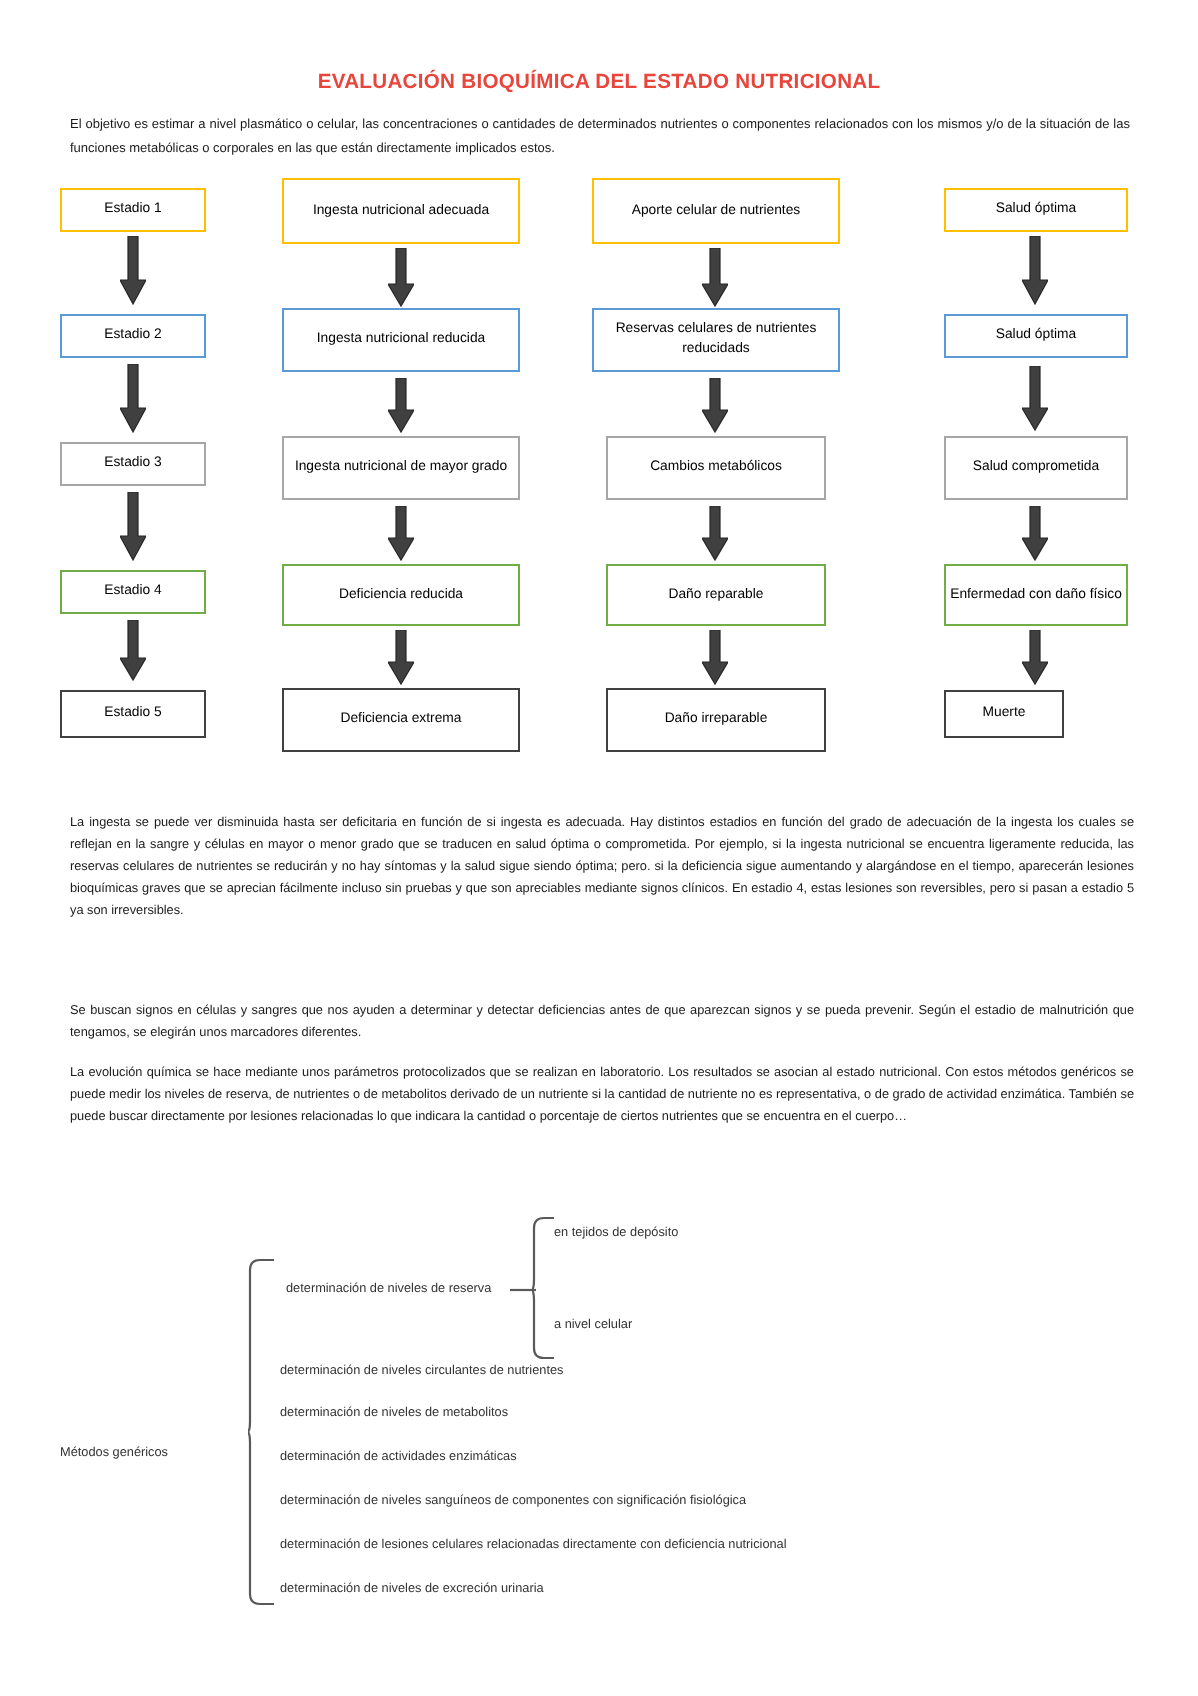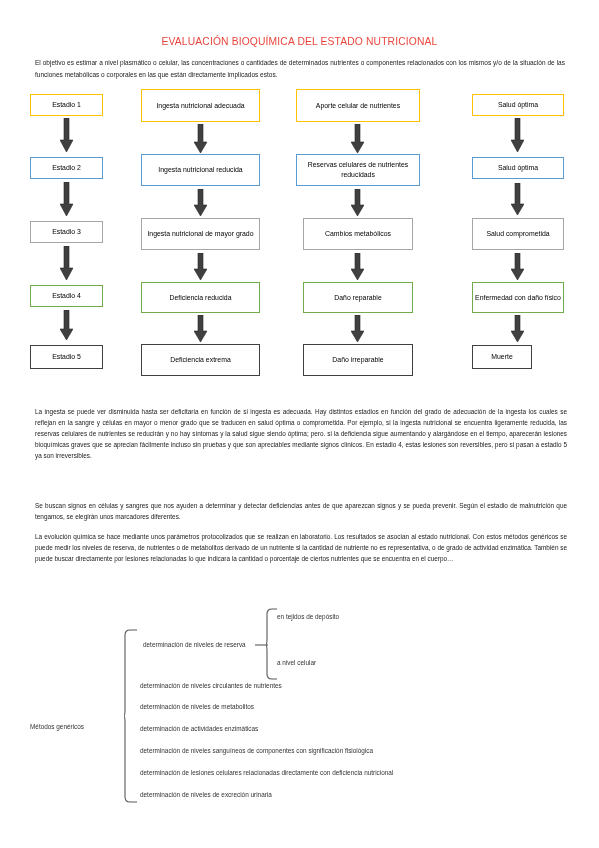--- a/index.html
+++ b/index.html
@@ -23,21 +23,21 @@
   }
 
   
   #doc-title {
     position: absolute;
     left: 0;
     top: 36px;
     width: 599px;
     text-align: center;
     font-size: 10.3px;
-    font-weight: 400;
+    font-weight: 700;
     color: #e8453c;
     letter-spacing: 0.15px;
   }
 
   
   #intro-paragraph {
     position: absolute;
     left: 35px;
     top: 57px;
     width: 530px;

